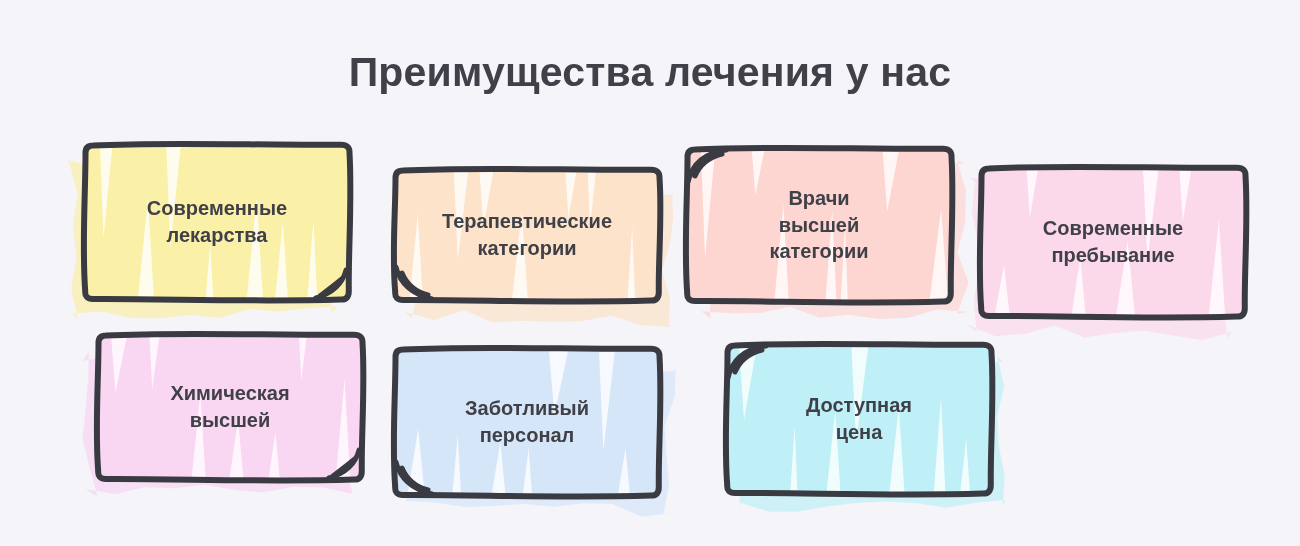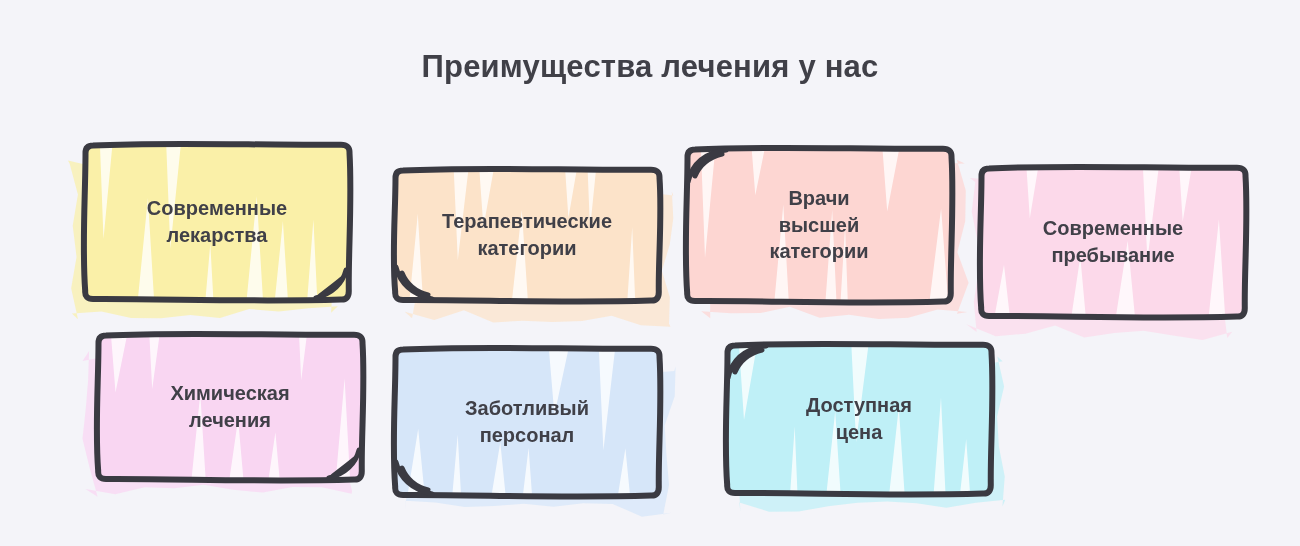--- a/index.html
+++ b/index.html
@@ -19,21 +19,21 @@
     inset: 0;
   }
 
   
   .page-title {
     position: absolute;
     left: 0;
     top: 48px;
     width: 1300px;
     text-align: center;
-    font-size: 31px;
+    font-size: 41px;
     font-weight: bold;
     color: #404048;
     letter-spacing: .2px;
     line-height: 1.2;
   }
 
   
   .card {
     position: absolute;
   }
@@ -137,21 +137,21 @@
           <path d="M 9.0,1.5 C 79.8,-2.2 172.9,1.3 257.0,0.8 Q 266.0,0.8 265.5,9.0 C 268.2,51.1 264.2,102.2 264.8,137.0 Q 264.8,146.0 257.0,145.5 C 164.9,148.2 79.8,144.5 9.0,145.0 Q 0.6,145.0 1.2,137.0 C -2.2,94.9 1.5,46.7 1.5,9.0 Q 1.5,1.5 9.0,1.5 Z" fill="#f9d6f2"></path>
           <clipPath id="clip-chemical-protection">
             <path d="M 9.0,1.5 C 79.8,-2.2 172.9,1.3 257.0,0.8 Q 266.0,0.8 265.5,9.0 C 268.2,51.1 264.2,102.2 264.8,137.0 Q 264.8,146.0 257.0,145.5 C 164.9,148.2 79.8,144.5 9.0,145.0 Q 0.6,145.0 1.2,137.0 C -2.2,94.9 1.5,46.7 1.5,9.0 Q 1.5,1.5 9.0,1.5 Z"></path>
           </clipPath>
           <path d="M 13.9,0 L 30.3,0 L 18.5,58.6 Z M 52.3,0 L 62.7,0 L 55.2,55.3 Z M 94.4,146 L 108.7,146 L 103.3,59.4 Z M 132.3,146 L 146.5,146 L 141.1,85.1 Z M 171.4,146 L 182.7,146 L 178.4,98.2 Z M 202.0,0 L 210.0,0 L 204.2,46.5 Z M 238.7,146 L 253.1,146 L 247.6,44.2 Z " fill="#ffffff" opacity="0.78" clip-path="url(#clip-chemical-protection)"></path>
           <path d="M 9.0,1.5 C 79.8,-2.2 172.9,1.3 257.0,0.8 Q 266.0,0.8 265.5,9.0 C 268.2,51.1 264.2,102.2 264.8,137.0 Q 264.8,146.0 257.0,145.5 C 164.9,148.2 79.8,144.5 9.0,145.0 Q 0.6,145.0 1.2,137.0 C -2.2,94.9 1.5,46.7 1.5,9.0 Q 1.5,1.5 9.0,1.5 Z" fill="none" stroke="#3a3a42" stroke-width="6" stroke-linecap="round" stroke-linejoin="round"></path>
           <path d="M 232,144 C 246,140 258,132 262,116
             M 236,142 C 244,136 252,130 259,124" fill="none" stroke="#3a3a42" stroke-width="5" stroke-linecap="round"></path>
         </svg>
         <div class="card-label">Химическая
-лечения</div>
+высшей</div>
       </div>
       <div class="card" style="left: 394px; top: 348px; width: 266px; height: 148px;">
         <svg class="card-svg" width="306" height="188" viewBox="-20 -20 306 188" style="left: -20px; top: -20px;">
           <polygon points="0.0,9.7 29.6,-2.2 59.1,5.9 88.7,-2.1 118.2,-0.5 147.8,-1.7 177.3,8.2 206.9,1.9 236.4,7.5 266.0,4.5 267.2,0.0 266.9,29.6 257.4,59.2 259.8,88.8 262.9,118.4 257.7,148.0 266.0,146.1 236.4,150.7 206.9,138.5 177.3,138.4 147.8,142.4 118.2,140.0 88.7,142.8 59.1,144.4 29.6,140.4 0.0,139.4 -0.6,148.0 2.2,118.4 -0.4,88.8 8.7,59.2 7.6,29.6 7.9,0.0" fill="#d6e6f9" opacity="0.72" transform="translate(13,16) rotate(1.1,133,74)"></polygon>
           <path d="M 9.0,1.5 C 79.8,-2.2 172.9,1.3 257.0,0.8 Q 266.0,0.8 265.5,9.0 C 268.2,51.8 264.2,103.6 264.8,139.0 Q 264.8,148.0 257.0,147.5 C 164.9,150.2 79.8,146.5 9.0,147.0 Q 0.6,147.0 1.2,139.0 C -2.2,96.2 1.5,47.4 1.5,9.0 Q 1.5,1.5 9.0,1.5 Z" fill="#d6e6f9"></path>
           <clipPath id="clip-caring-staff">
             <path d="M 9.0,1.5 C 79.8,-2.2 172.9,1.3 257.0,0.8 Q 266.0,0.8 265.5,9.0 C 268.2,51.8 264.2,103.6 264.8,139.0 Q 264.8,148.0 257.0,147.5 C 164.9,150.2 79.8,146.5 9.0,147.0 Q 0.6,147.0 1.2,139.0 C -2.2,96.2 1.5,47.4 1.5,9.0 Q 1.5,1.5 9.0,1.5 Z"></path>
           </clipPath>
           <path d="M 13.4,148 L 30.8,148 L 24.2,80.8 Z M 58.2,148 L 67.1,148 L 63.7,86.6 Z M 97.4,148 L 111.7,148 L 106.3,94.2 Z M 128.8,148 L 138.1,148 L 134.6,99.7 Z M 154.8,0 L 174.7,0 L 160.4,67.0 Z M 204.8,0 L 221.2,0 L 209.4,102.4 Z M 223.8,148 L 236.1,148 L 231.4,100.3 Z " fill="#ffffff" opacity="0.78" clip-path="url(#clip-caring-staff)"></path>
           <path d="M 9.0,1.5 C 79.8,-2.2 172.9,1.3 257.0,0.8 Q 266.0,0.8 265.5,9.0 C 268.2,51.8 264.2,103.6 264.8,139.0 Q 264.8,148.0 257.0,147.5 C 164.9,150.2 79.8,146.5 9.0,147.0 Q 0.6,147.0 1.2,139.0 C -2.2,96.2 1.5,47.4 1.5,9.0 Q 1.5,1.5 9.0,1.5 Z" fill="none" stroke="#3a3a42" stroke-width="6" stroke-linecap="round" stroke-linejoin="round"></path>

